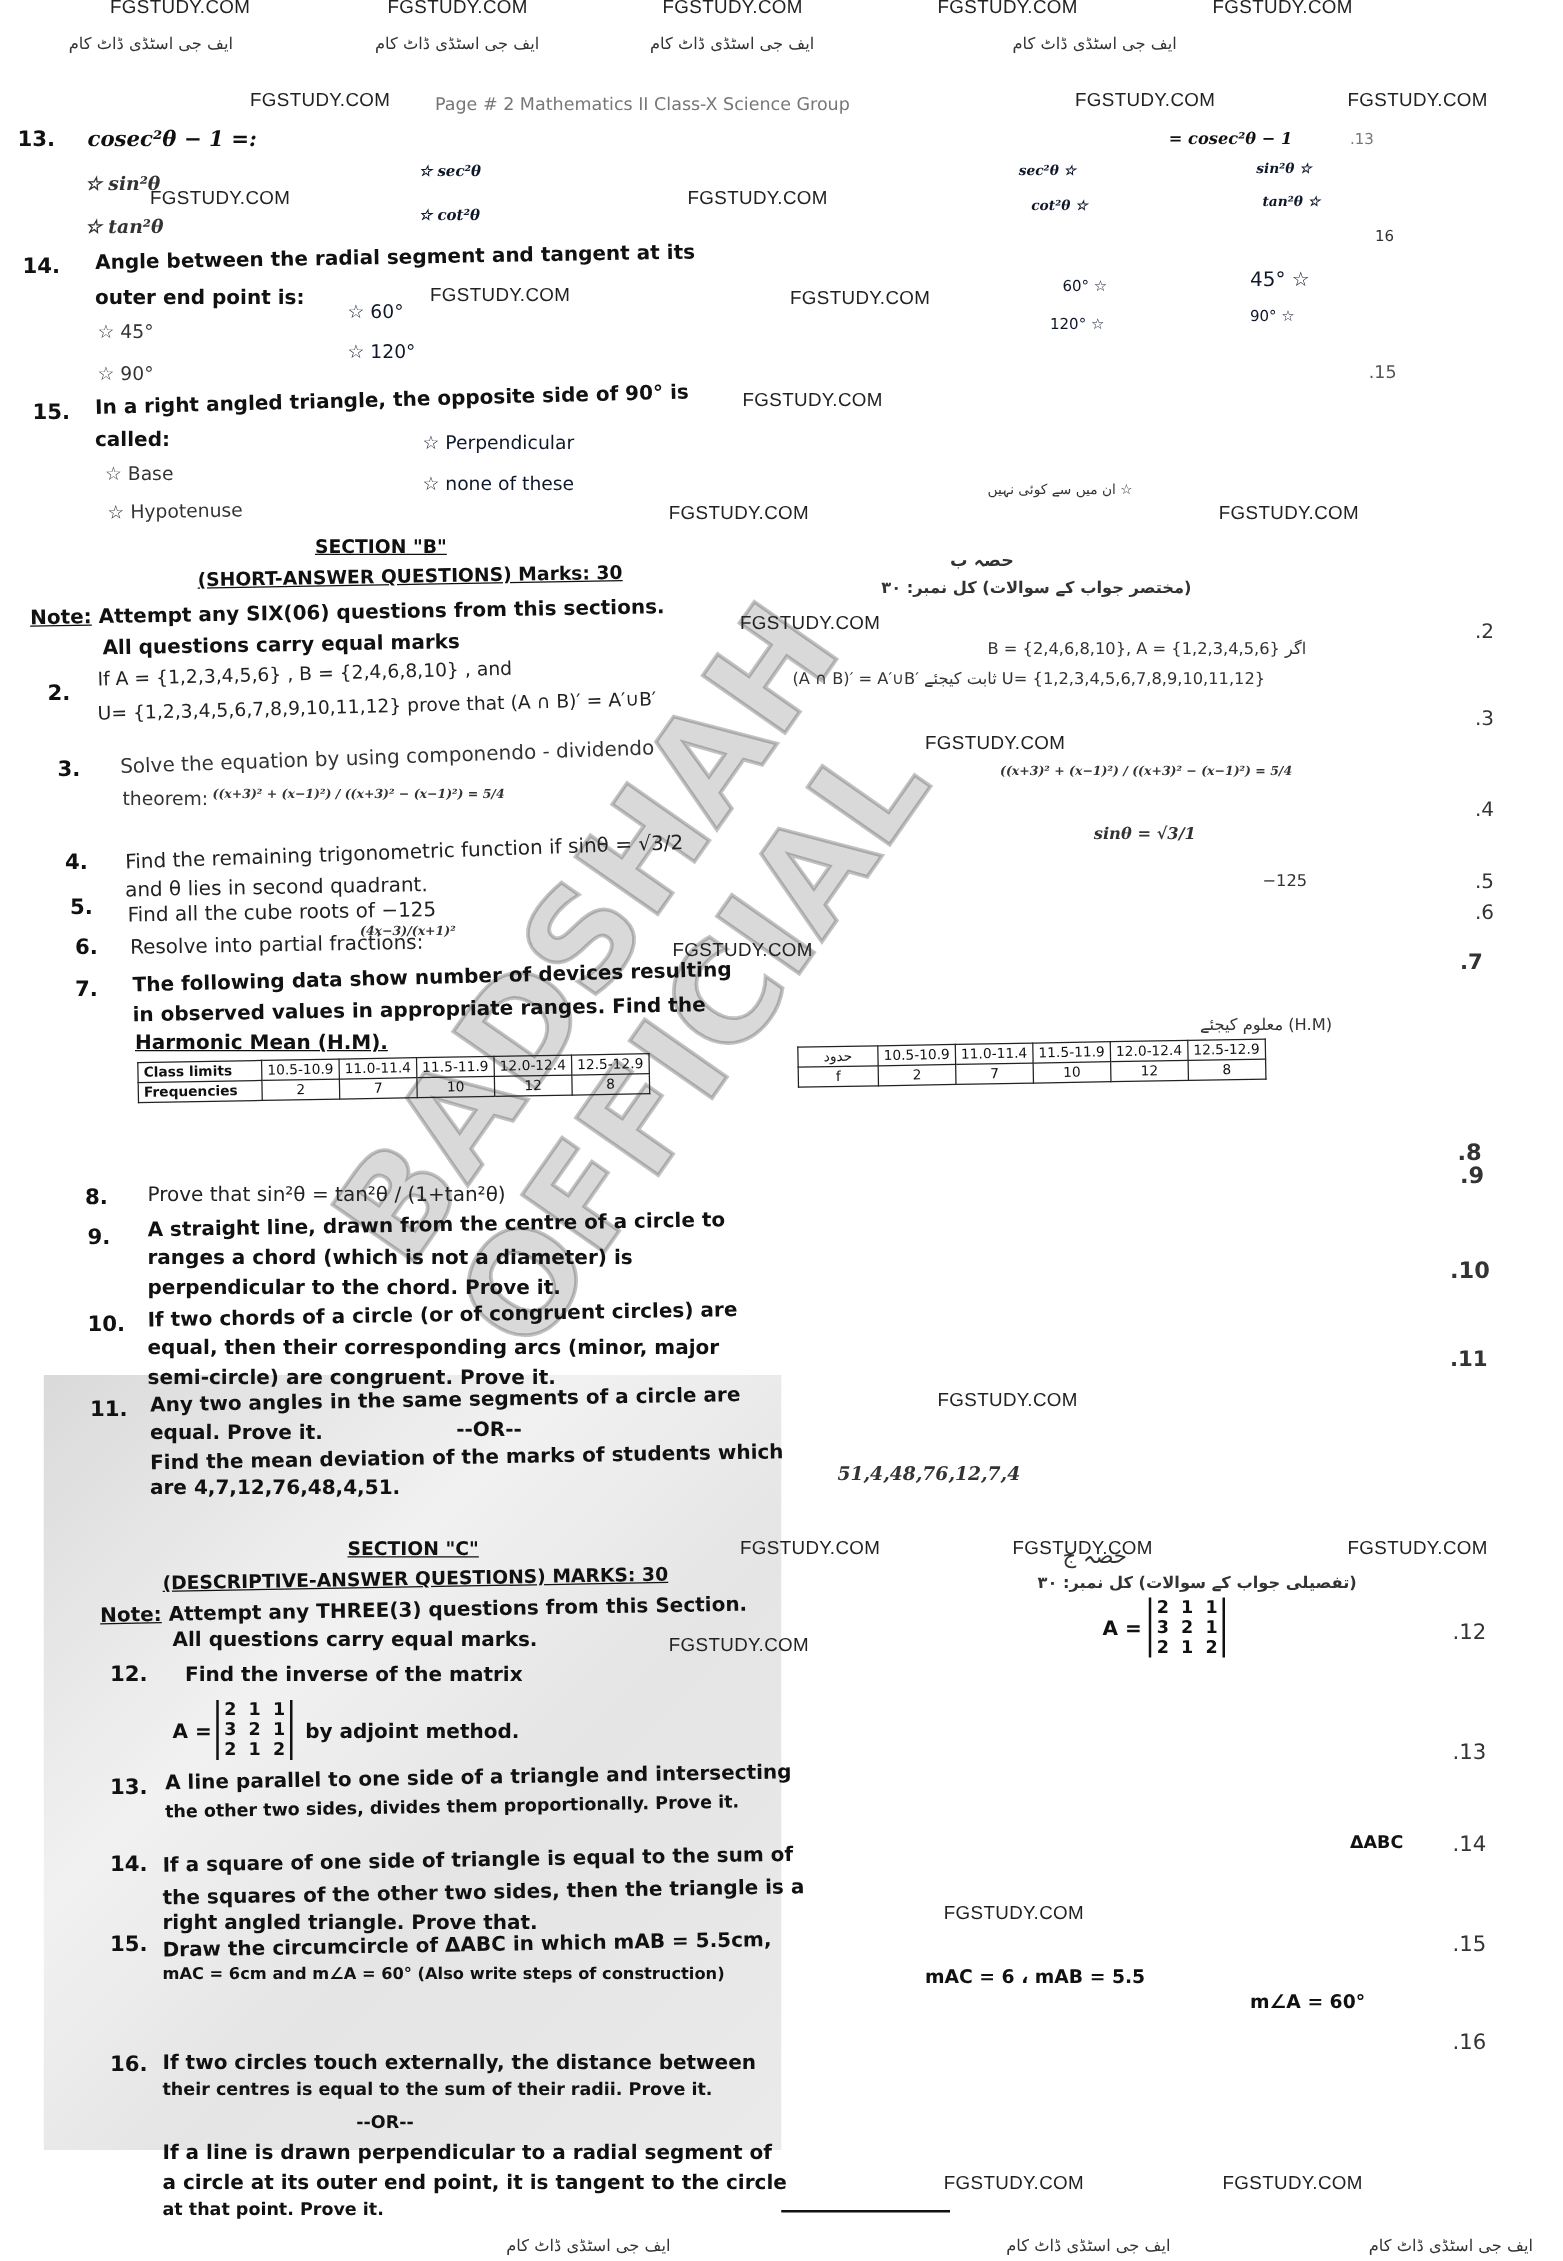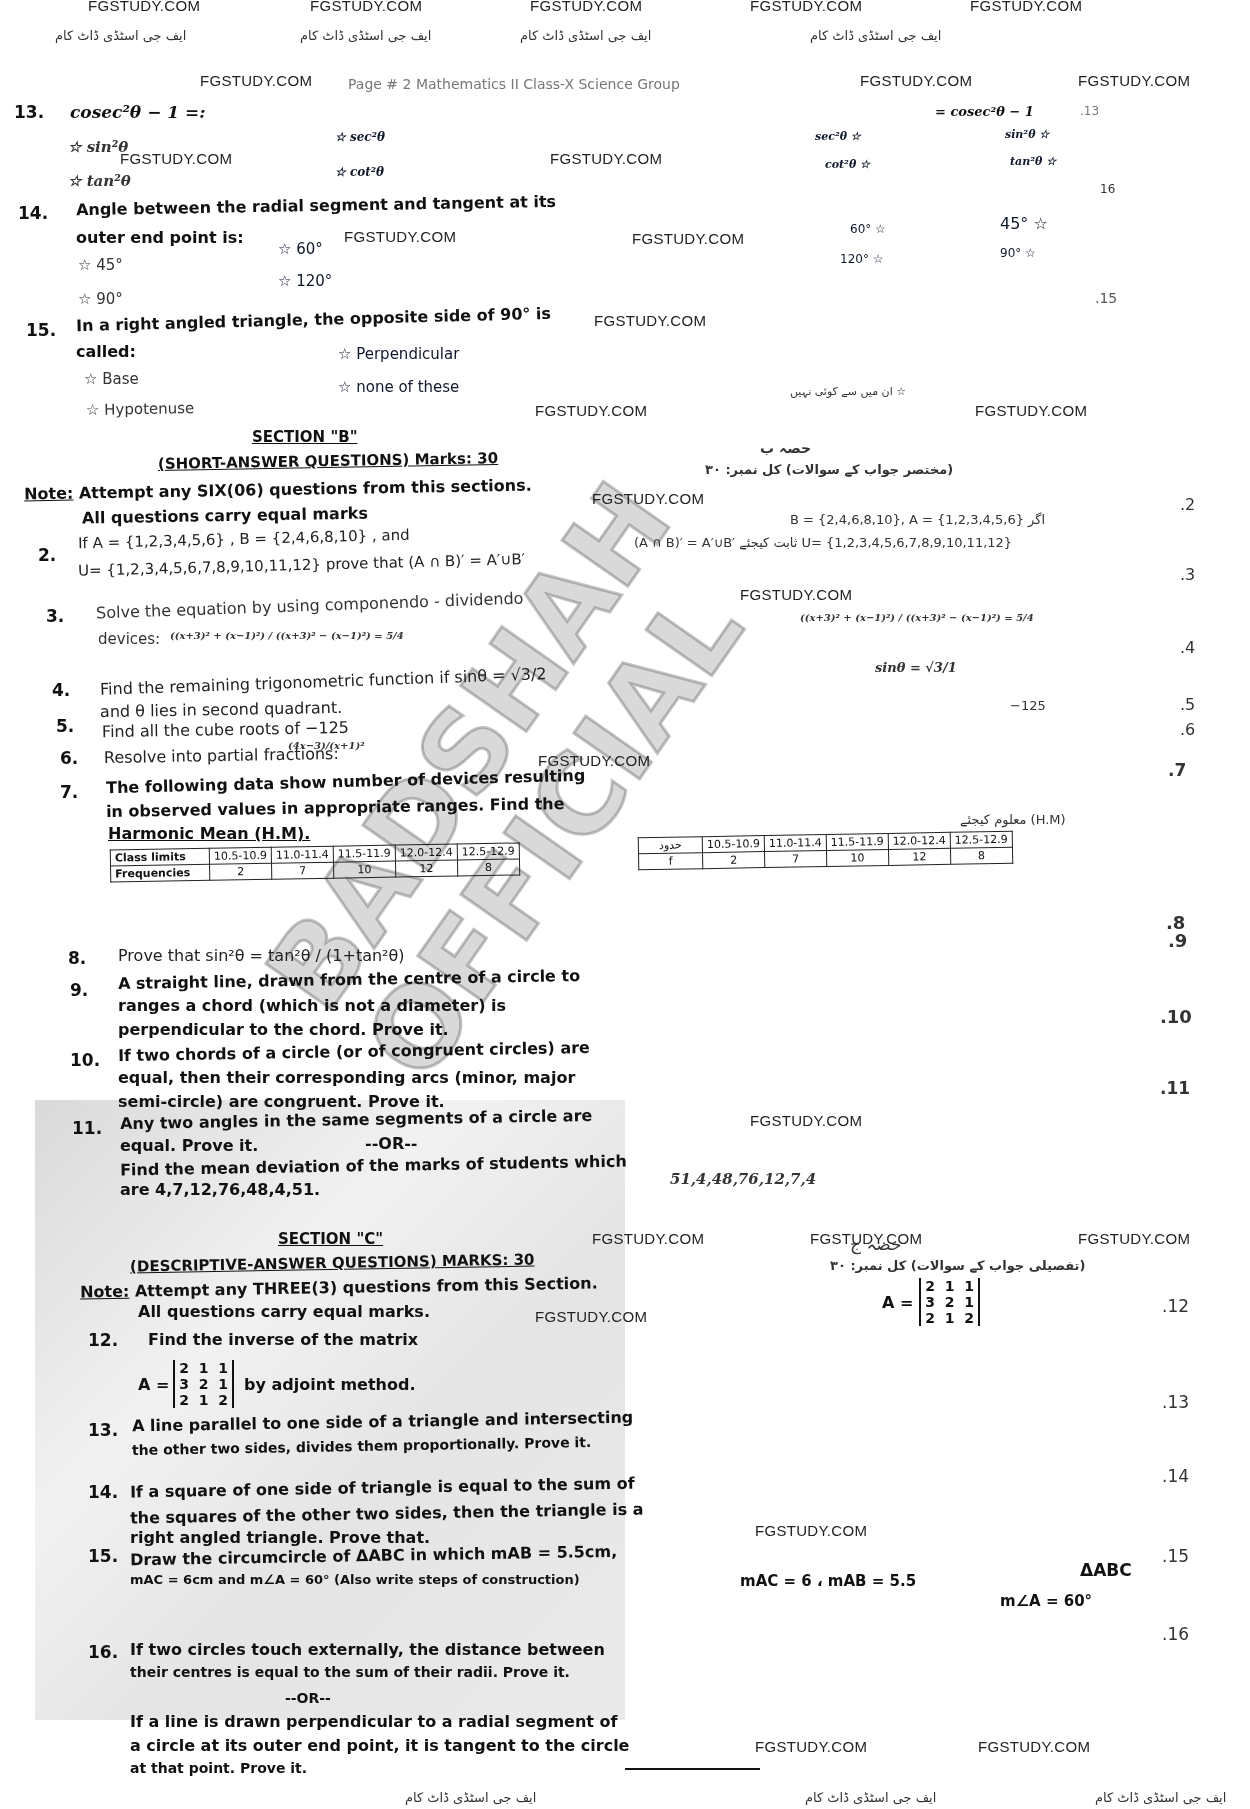--- a/index.html
+++ b/index.html
@@ -105,21 +105,21 @@
 
 <div class="abs qn" style="left:38px;top:545px">2.</div>
 <div class="abs opt" style="left:78px;top:530px;font-size:15px;color:#222;transform:rotate(-1.5deg)">If  A = {1,2,3,4,5,6} , B = {2,4,6,8,10} , and</div>
 <div class="abs opt" style="left:78px;top:556px;font-size:15px;color:#222;transform:rotate(-1.5deg)">U= {1,2,3,4,5,6,7,8,9,10,11,12} prove that (A ∩ B)′ = A′∪B′</div>
 <div class="abs opt" style="left:1180px;top:495px;font-size:16px">.2</div>
 <div class="abs opt" style="left:790px;top:512px;font-size:13px;color:#333">B = {2,4,6,8,10},  A = {1,2,3,4,5,6} اگر</div>
 <div class="abs opt" style="left:634px;top:535px;font-size:13px;color:#333">(A ∩ B)′ = A′∪B′ ثابت کیجئے U= {1,2,3,4,5,6,7,8,9,10,11,12}</div>
 
 <div class="abs qn" style="left:46px;top:606px">3.</div>
 <div class="abs opt" style="left:96px;top:596px;font-size:16px;color:#333;transform:rotate(-2deg)">Solve the equation by using componendo - dividendo</div>
-<div class="abs opt" style="left:98px;top:630px;font-size:15px;color:#333">devices:</div>
+<div class="abs opt" style="left:98px;top:630px;font-size:15px;color:#333">theorem:</div>
 <div class="abs opt math" style="left:170px;top:630px;font-size:10px;color:#333">((x+3)² + (x−1)²) / ((x+3)² − (x−1)²) = 5/4</div>
 <div class="abs opt math" style="left:800px;top:612px;font-size:10px;color:#333">((x+3)² + (x−1)²) / ((x+3)² − (x−1)²) = 5/4</div>
 <div class="abs opt" style="left:1180px;top:565px;font-size:16px">.3</div>
 <div class="abs wm" style="left:740px;top:586px">FGSTUDY.COM</div>
 
 <div class="abs qn" style="left:52px;top:680px">4.</div>
 <div class="abs opt" style="left:100px;top:672px;font-size:16px;color:#222;transform:rotate(-2deg)">Find the remaining trigonometric function if  sinθ = √3/2</div>
 <div class="abs opt" style="left:100px;top:700px;font-size:16px;color:#222;transform:rotate(-1deg)">and θ lies in second quadrant.</div>
 <div class="abs opt" style="left:1180px;top:638px;font-size:16px">.4</div>
 <div class="abs opt math" style="left:875px;top:660px;font-size:13px">sinθ = √3/1</div>
@@ -254,21 +254,21 @@
 <div class="abs q" style="left:130px;top:1478px;transform:rotate(-1deg)">If a square of one side of triangle is equal to the sum of</div>
 <div class="abs q" style="left:130px;top:1504px;transform:rotate(-1deg)">the squares of the other two sides, then the triangle is a</div>
 <div class="abs q" style="left:130px;top:1528px">right angled triangle. Prove that.</div>
 <div class="abs opt" style="left:1162px;top:1466px;font-size:17px">.14</div>
 <div class="abs wm" style="left:755px;top:1522px">FGSTUDY.COM</div>
 
 <div class="abs qn" style="left:88px;top:1546px">15.</div>
 <div class="abs q" style="left:130px;top:1546px;transform:rotate(-1deg)">Draw the circumcircle of ΔABC in which mAB = 5.5cm,</div>
 <div class="abs q" style="left:130px;top:1572px;font-size:13px">mAC = 6cm and m∠A = 60° (Also write steps of construction)</div>
 <div class="abs opt" style="left:1162px;top:1546px;font-size:17px">.15</div>
-<div class="abs q" style="left:1080px;top:1560px;font-size:17px">ΔABC</div>
+<div class="abs q" style="left:1080px;top:1466px;font-size:14px">ΔABC</div>
 <div class="abs q" style="left:740px;top:1572px;font-size:15px">mAC = 6 ، mAB = 5.5</div>
 <div class="abs q" style="left:1000px;top:1592px;font-size:15px">m∠A = 60°</div>
 
 <div class="abs qn" style="left:88px;top:1642px">16.</div>
 <div class="abs q" style="left:130px;top:1640px">If two circles touch externally, the distance between</div>
 <div class="abs q" style="left:130px;top:1664px;font-size:14px">their centres is equal to the sum of their radii. Prove it.</div>
 <div class="abs q" style="left:285px;top:1690px;font-size:14px">--OR--</div>
 <div class="abs q" style="left:130px;top:1712px">If a line is drawn perpendicular to a radial segment of</div>
 <div class="abs q" style="left:130px;top:1736px">a circle at its outer end point, it is tangent to the circle</div>
 <div class="abs q" style="left:130px;top:1760px;font-size:14px">at that point. Prove it.</div>

